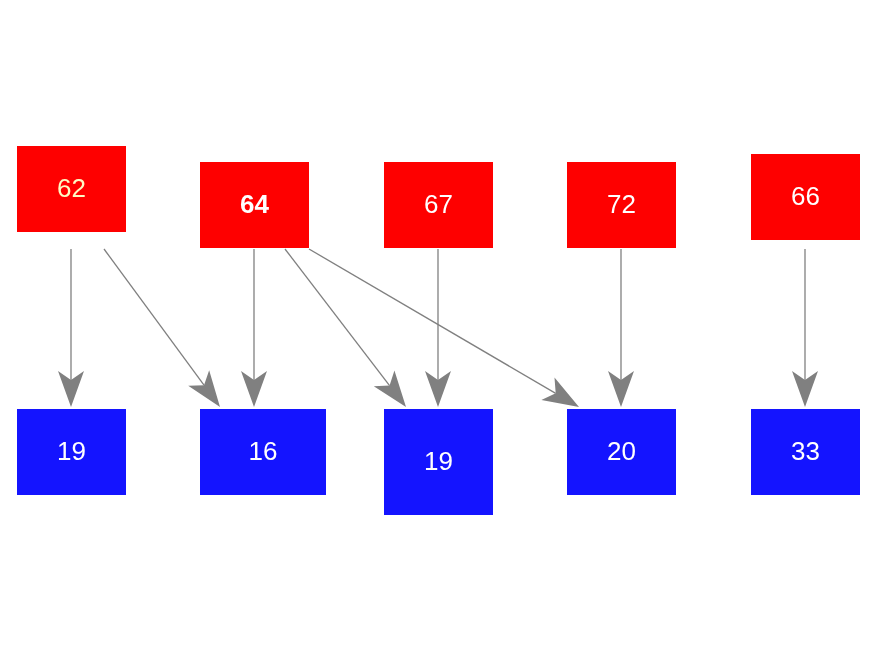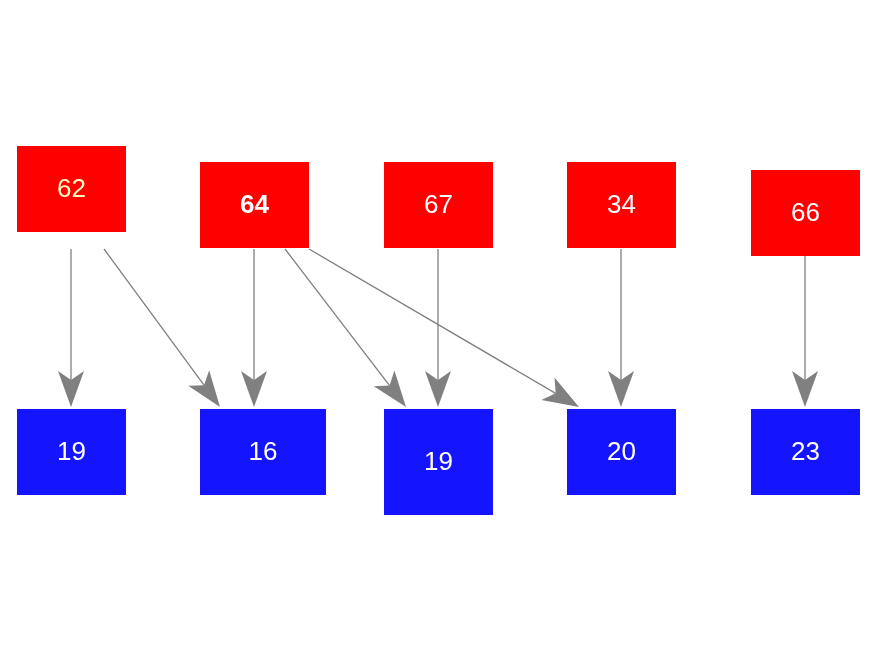--- a/index.html
+++ b/index.html
@@ -88,35 +88,35 @@
       <div class="node" style="left: 17px; top: 146px; width: 109px; height: 86px; background: rgb(254, 0, 0); color: #fef9c3;">
         <span class="node-label">62</span>
       </div>
       <div class="node" style="left: 200px; top: 162px; width: 109px; height: 86px; background: rgb(254, 0, 0); color: rgb(255, 255, 255); font-weight: bold;">
         <span class="node-label">64</span>
       </div>
       <div class="node" style="left: 384px; top: 162px; width: 109px; height: 86px; background: rgb(254, 0, 0); color: rgb(255, 255, 255);">
         <span class="node-label">67</span>
       </div>
       <div class="node" style="left: 567px; top: 162px; width: 109px; height: 86px; background: rgb(254, 0, 0); color: rgb(255, 255, 255);">
-        <span class="node-label">34</span>
+        <span class="node-label">72</span>
       </div>
-      <div class="node" style="left: 751px; top: 170px; width: 109px; height: 86px; background: rgb(254, 0, 0); color: rgb(255, 255, 255);">
+      <div class="node" style="left: 751px; top: 154px; width: 109px; height: 86px; background: rgb(254, 0, 0); color: rgb(255, 255, 255);">
         <span class="node-label">66</span>
       </div>
       <div class="node" style="left: 17px; top: 409px; width: 109px; height: 86px; background: rgb(20, 20, 255); color: rgb(255, 255, 255);">
         <span class="node-label">19</span>
       </div>
       <div class="node" style="left: 200px; top: 409px; width: 126px; height: 86px; background: rgb(20, 20, 255); color: rgb(255, 255, 255);">
         <span class="node-label">16</span>
       </div>
       <div class="node" style="left: 384px; top: 409px; width: 109px; height: 106px; background: rgb(20, 20, 255); color: rgb(255, 255, 255);">
         <span class="node-label">19</span>
       </div>
       <div class="node" style="left: 567px; top: 409px; width: 109px; height: 86px; background: rgb(20, 20, 255); color: rgb(255, 255, 255);">
         <span class="node-label">20</span>
       </div>
       <div class="node" style="left: 751px; top: 409px; width: 109px; height: 86px; background: rgb(20, 20, 255); color: rgb(255, 255, 255);">
-        <span class="node-label">23</span>
+        <span class="node-label">33</span>
       </div>
     </div>
 
 </div>
 
 </body></html>

